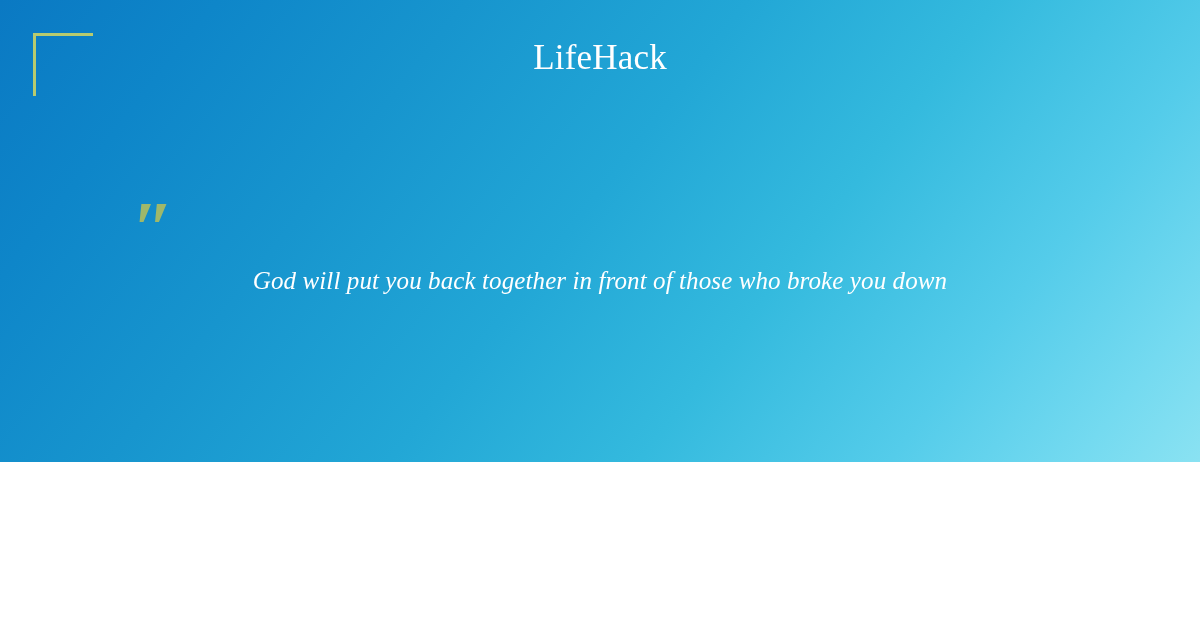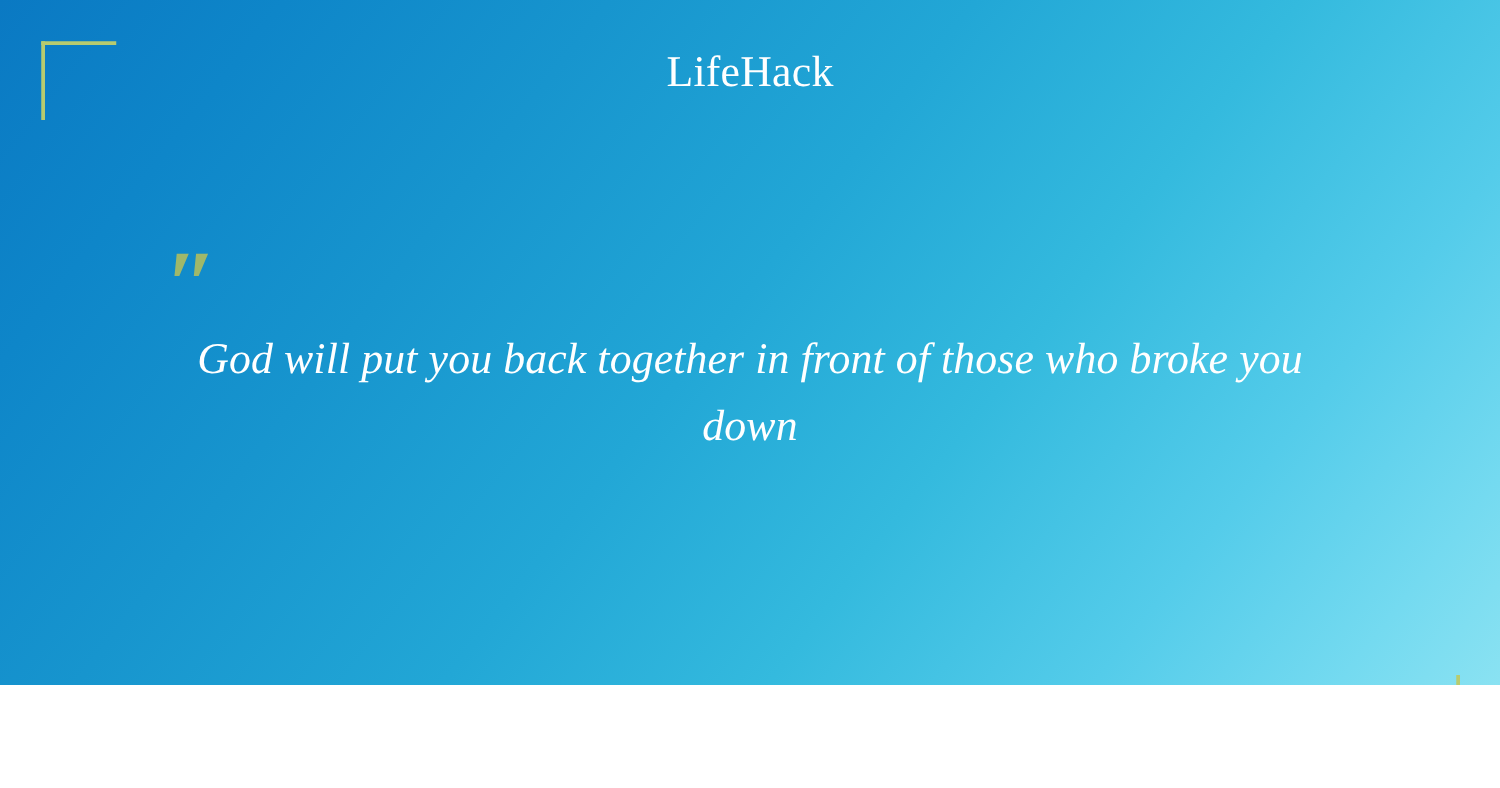--- a/index.html
+++ b/index.html
@@ -9,21 +9,21 @@
   body {
     width: 1200px;
     height: 630px;
     overflow: hidden;
     font-family: "Liberation Serif", serif;
   }
 
   .card {
     position: relative;
     width: 1200px;
-    height: 548px;
+    height: 462px;
     box-sizing: border-box;
     
     background-image:
       linear-gradient(128deg,
         #0a79c3 0%,
         #0e86c9 14%,
         #1795ce 30%,
         #22a7d6 48%,
         #34bade 64%,
         #54ccea 80%,
@@ -113,26 +113,26 @@
     font-size: 76px;
     font-weight: 700;
     line-height: 1;
     height: 58px;
     margin-left: 32px;
     letter-spacing: -2px;
     user-select: none;
   }
 
   .quote-text {
-    margin-top: 12px;
+    margin-top: 6px;
     padding: 0 16px;
     color: #ffffff;
     font-family: "Liberation Serif", serif;
     font-style: italic;
-    font-size: 35px;
+    font-size: 25px;
     font-weight: 400;
     line-height: 54px;
     text-align: center;
     letter-spacing: 0.1px;
   }
 </style>
 </head>
 <body>
 
 <div class="card">

